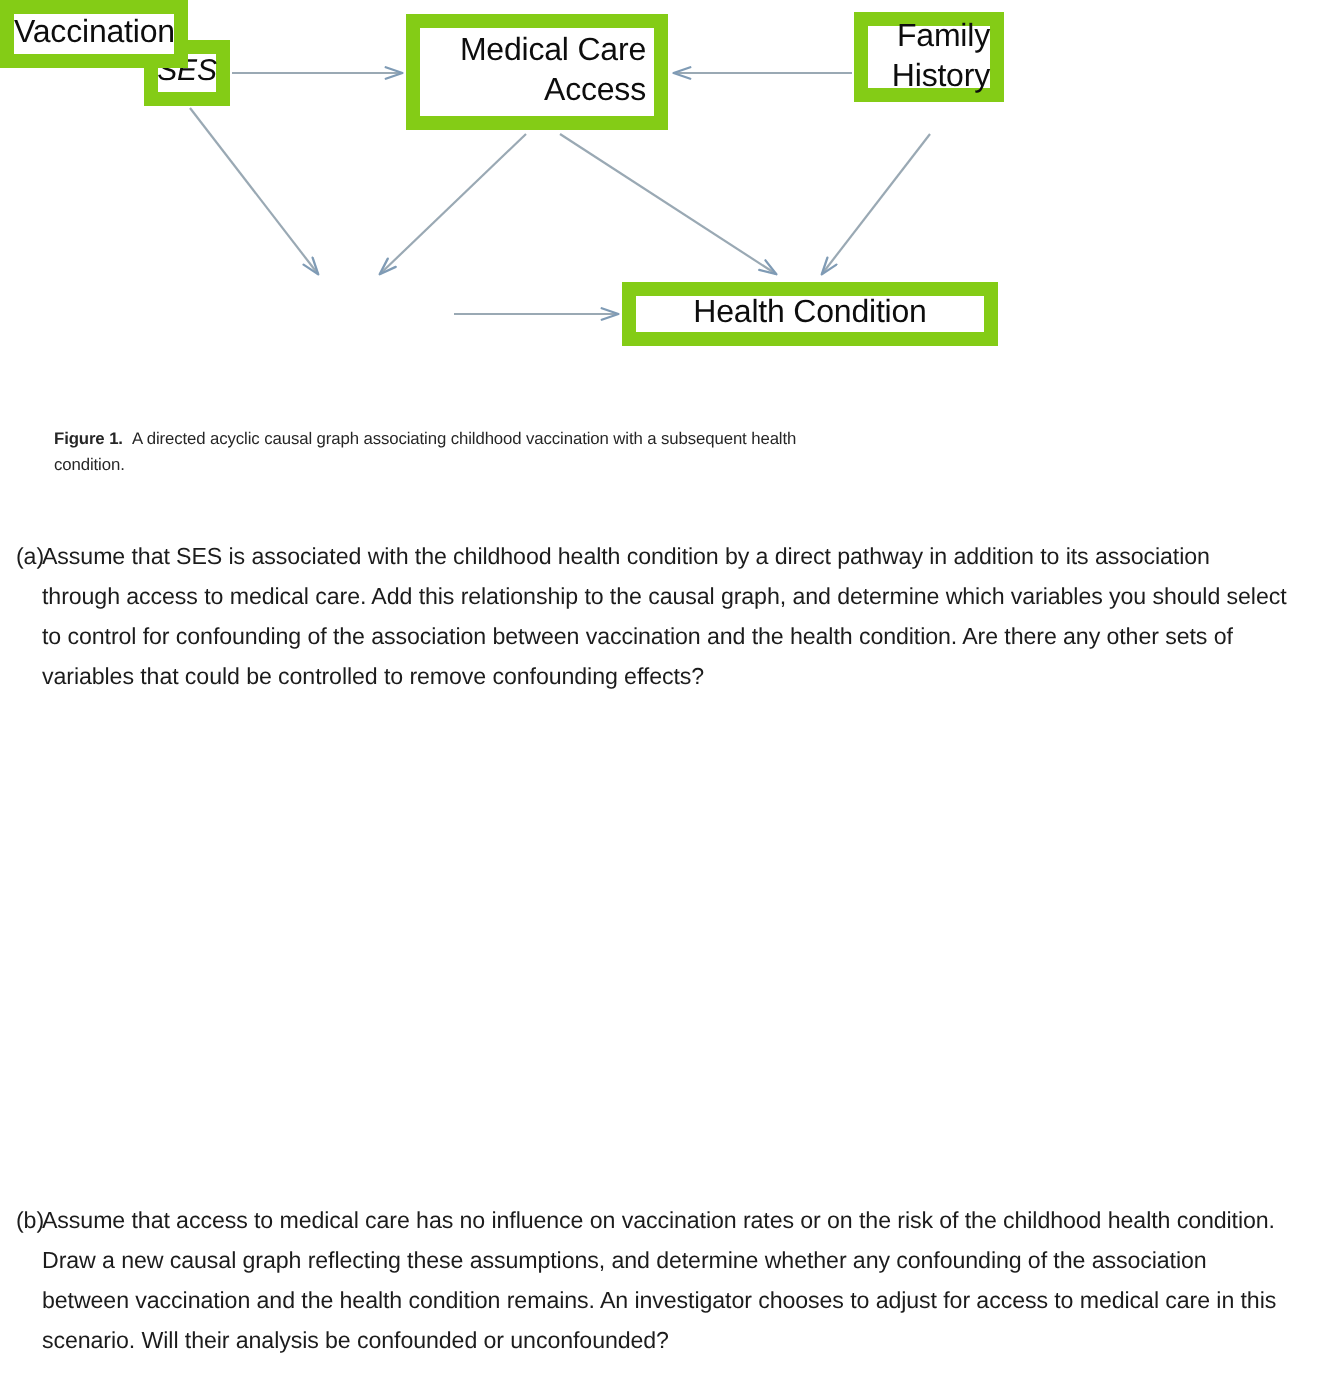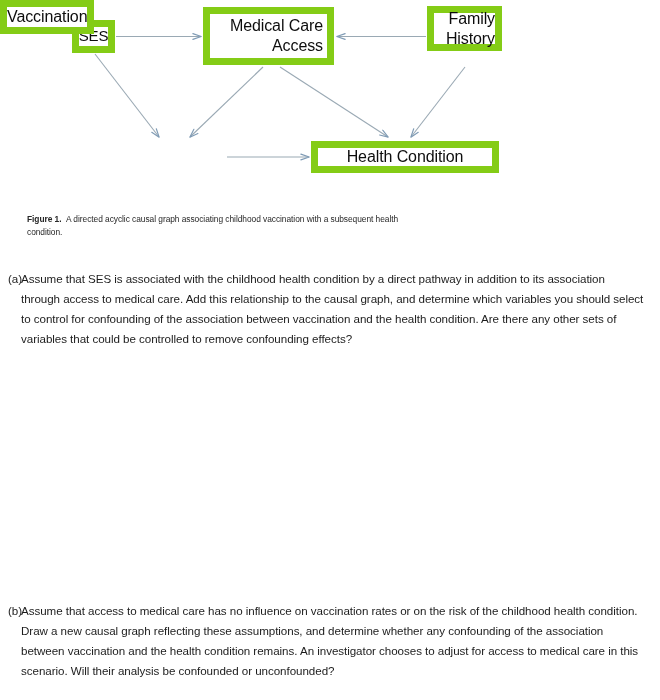--- a/index.html
+++ b/index.html
@@ -39,21 +39,21 @@
     display: flex;
     align-items: center;
     justify-content: center;
     text-align: right;
     font-family: "Liberation Sans", sans-serif;
     font-size: 16px;
     line-height: 1.22;
     color: #0d0d0d;
     letter-spacing: -0.1px;
   }
-  #node-ses      { left: 72px;  top: 20px;  width: 43px;  height: 33px; font-size: 15px; }
+  #node-ses      { left: 72px;  top: 20px;  width: 43px;  height: 33px; font-size: 15px; font-style: italic; }
   #node-mca      { left: 203px; top: 7px;   width: 131px; height: 58px; padding: 0 4px; }
   #node-family   { left: 427px; top: 6px;   width: 75px;  height: 45px; }
   #node-health   { left: 311px; top: 141px; width: 188px; height: 32px; }
 
   
   #figure-caption {
     position: absolute;
     left: 27px;
     top: 213px;
     width: 400px;

